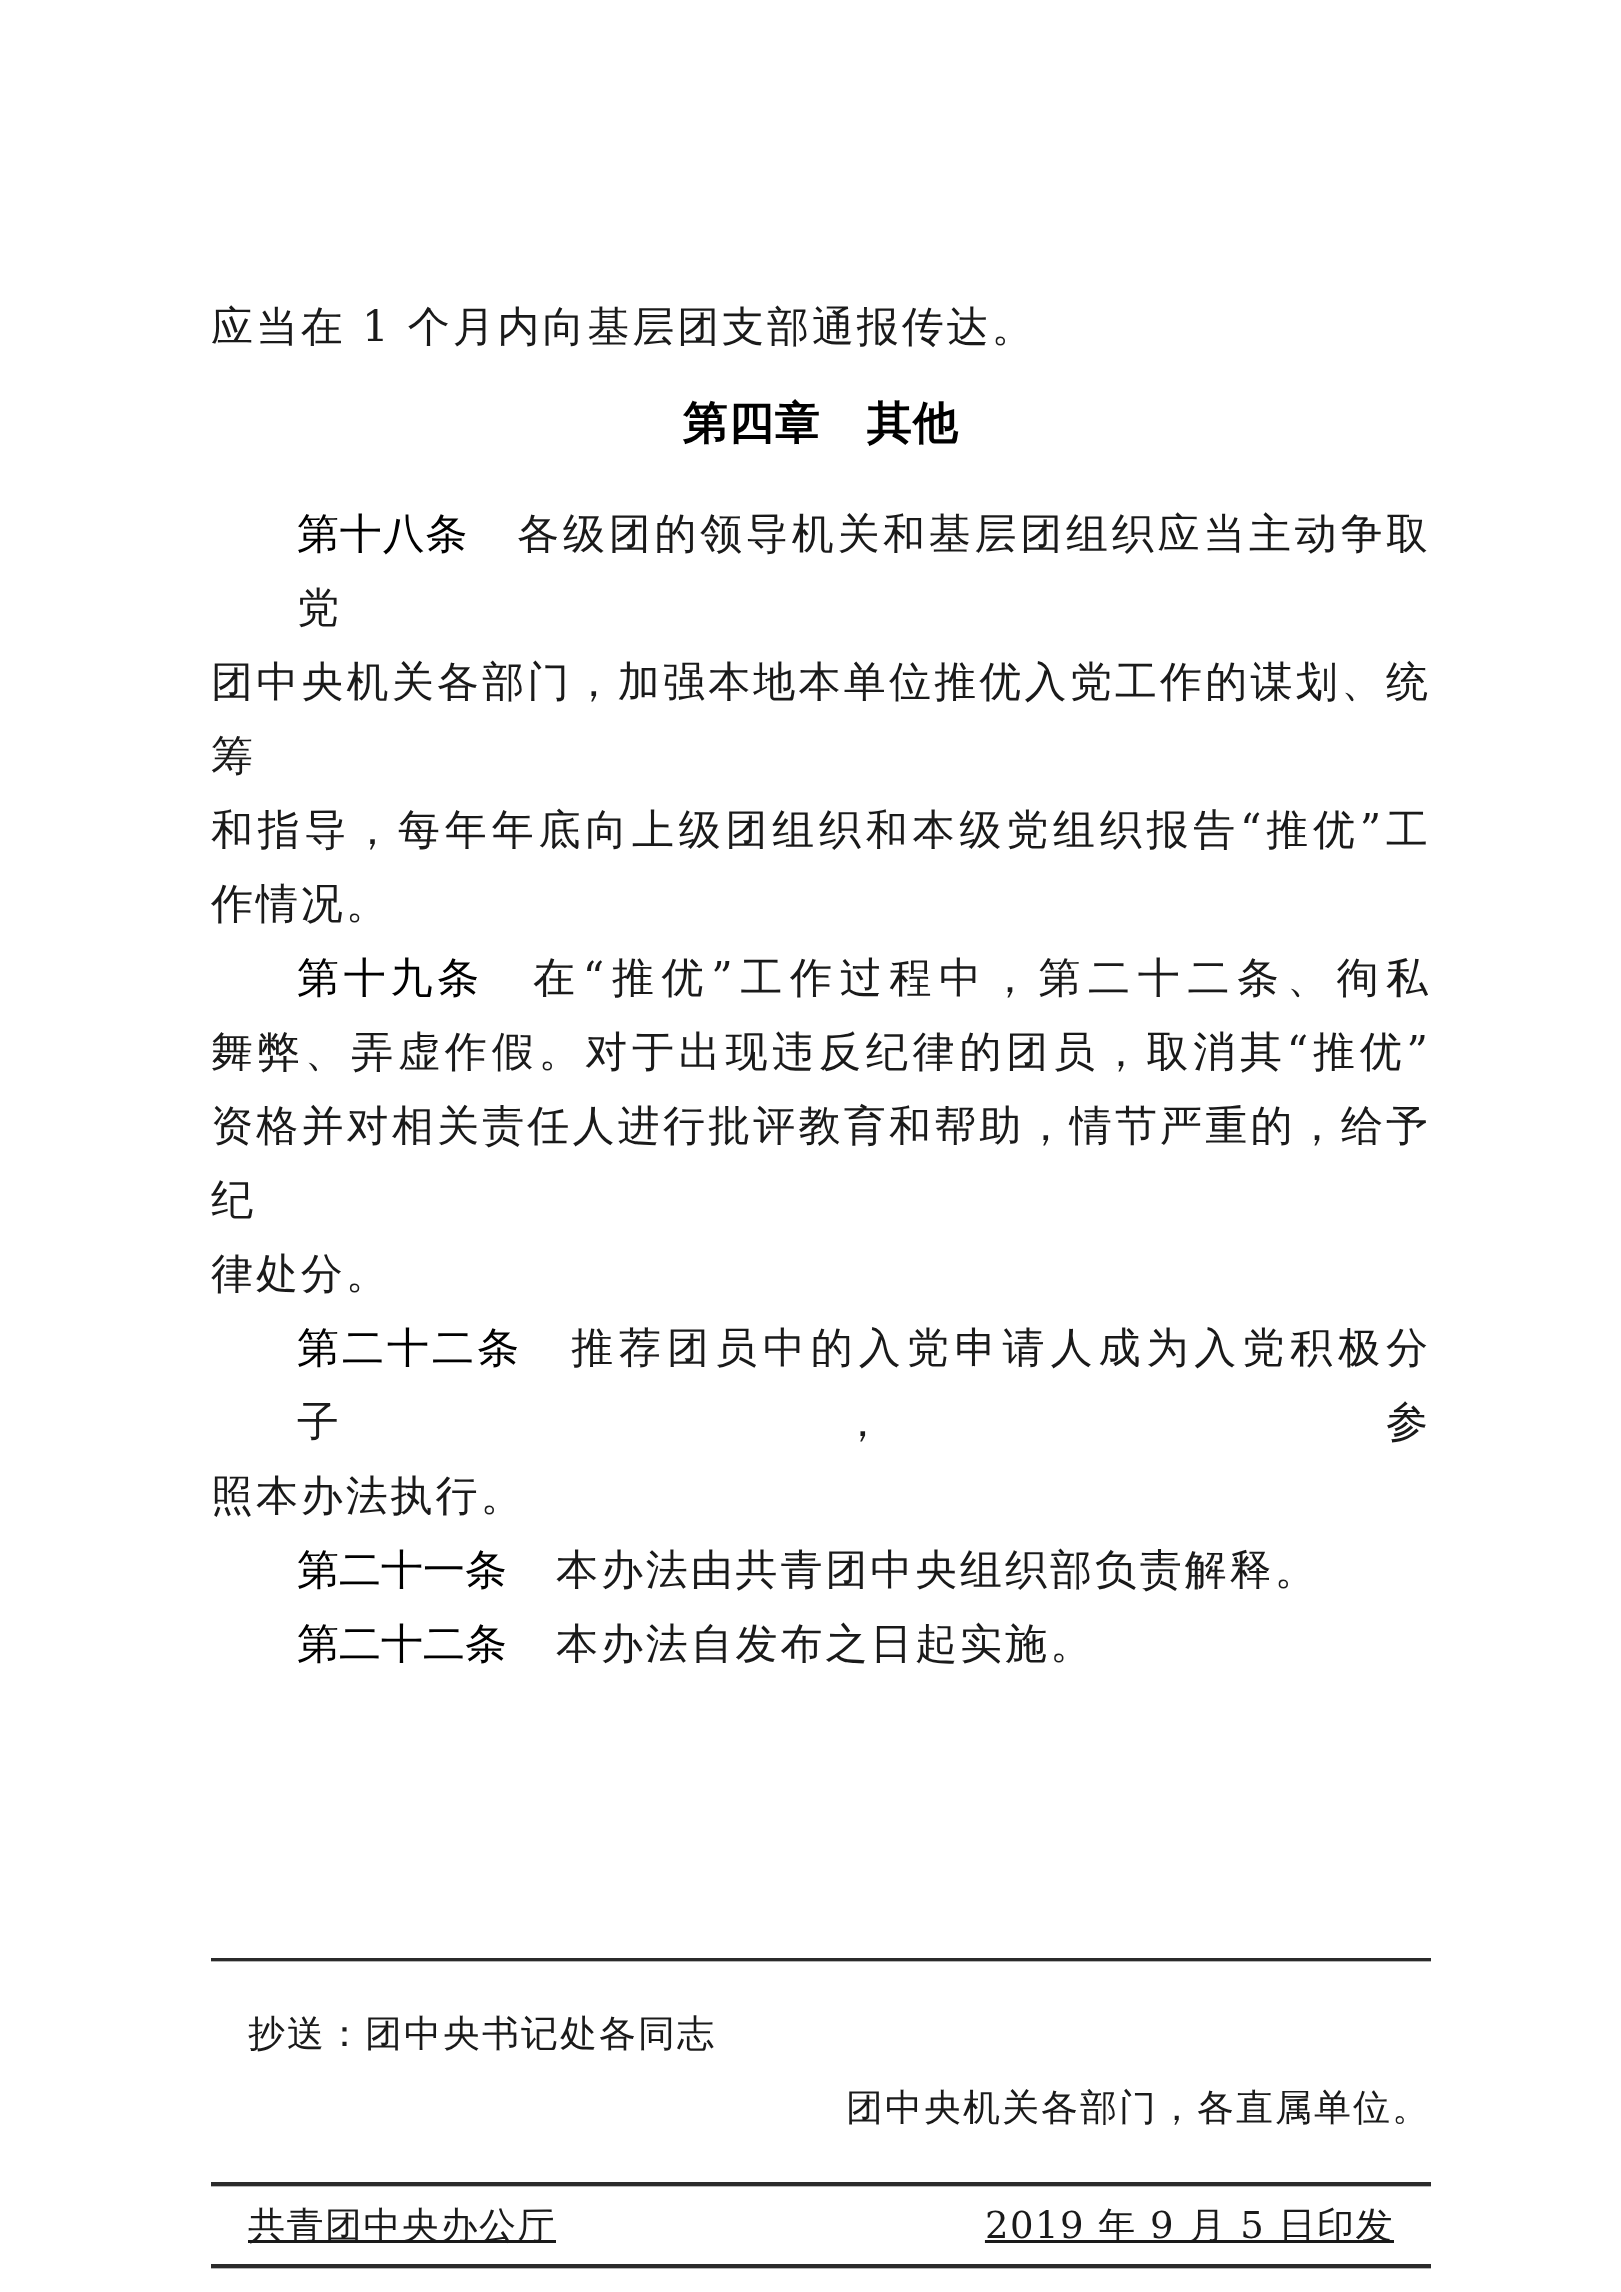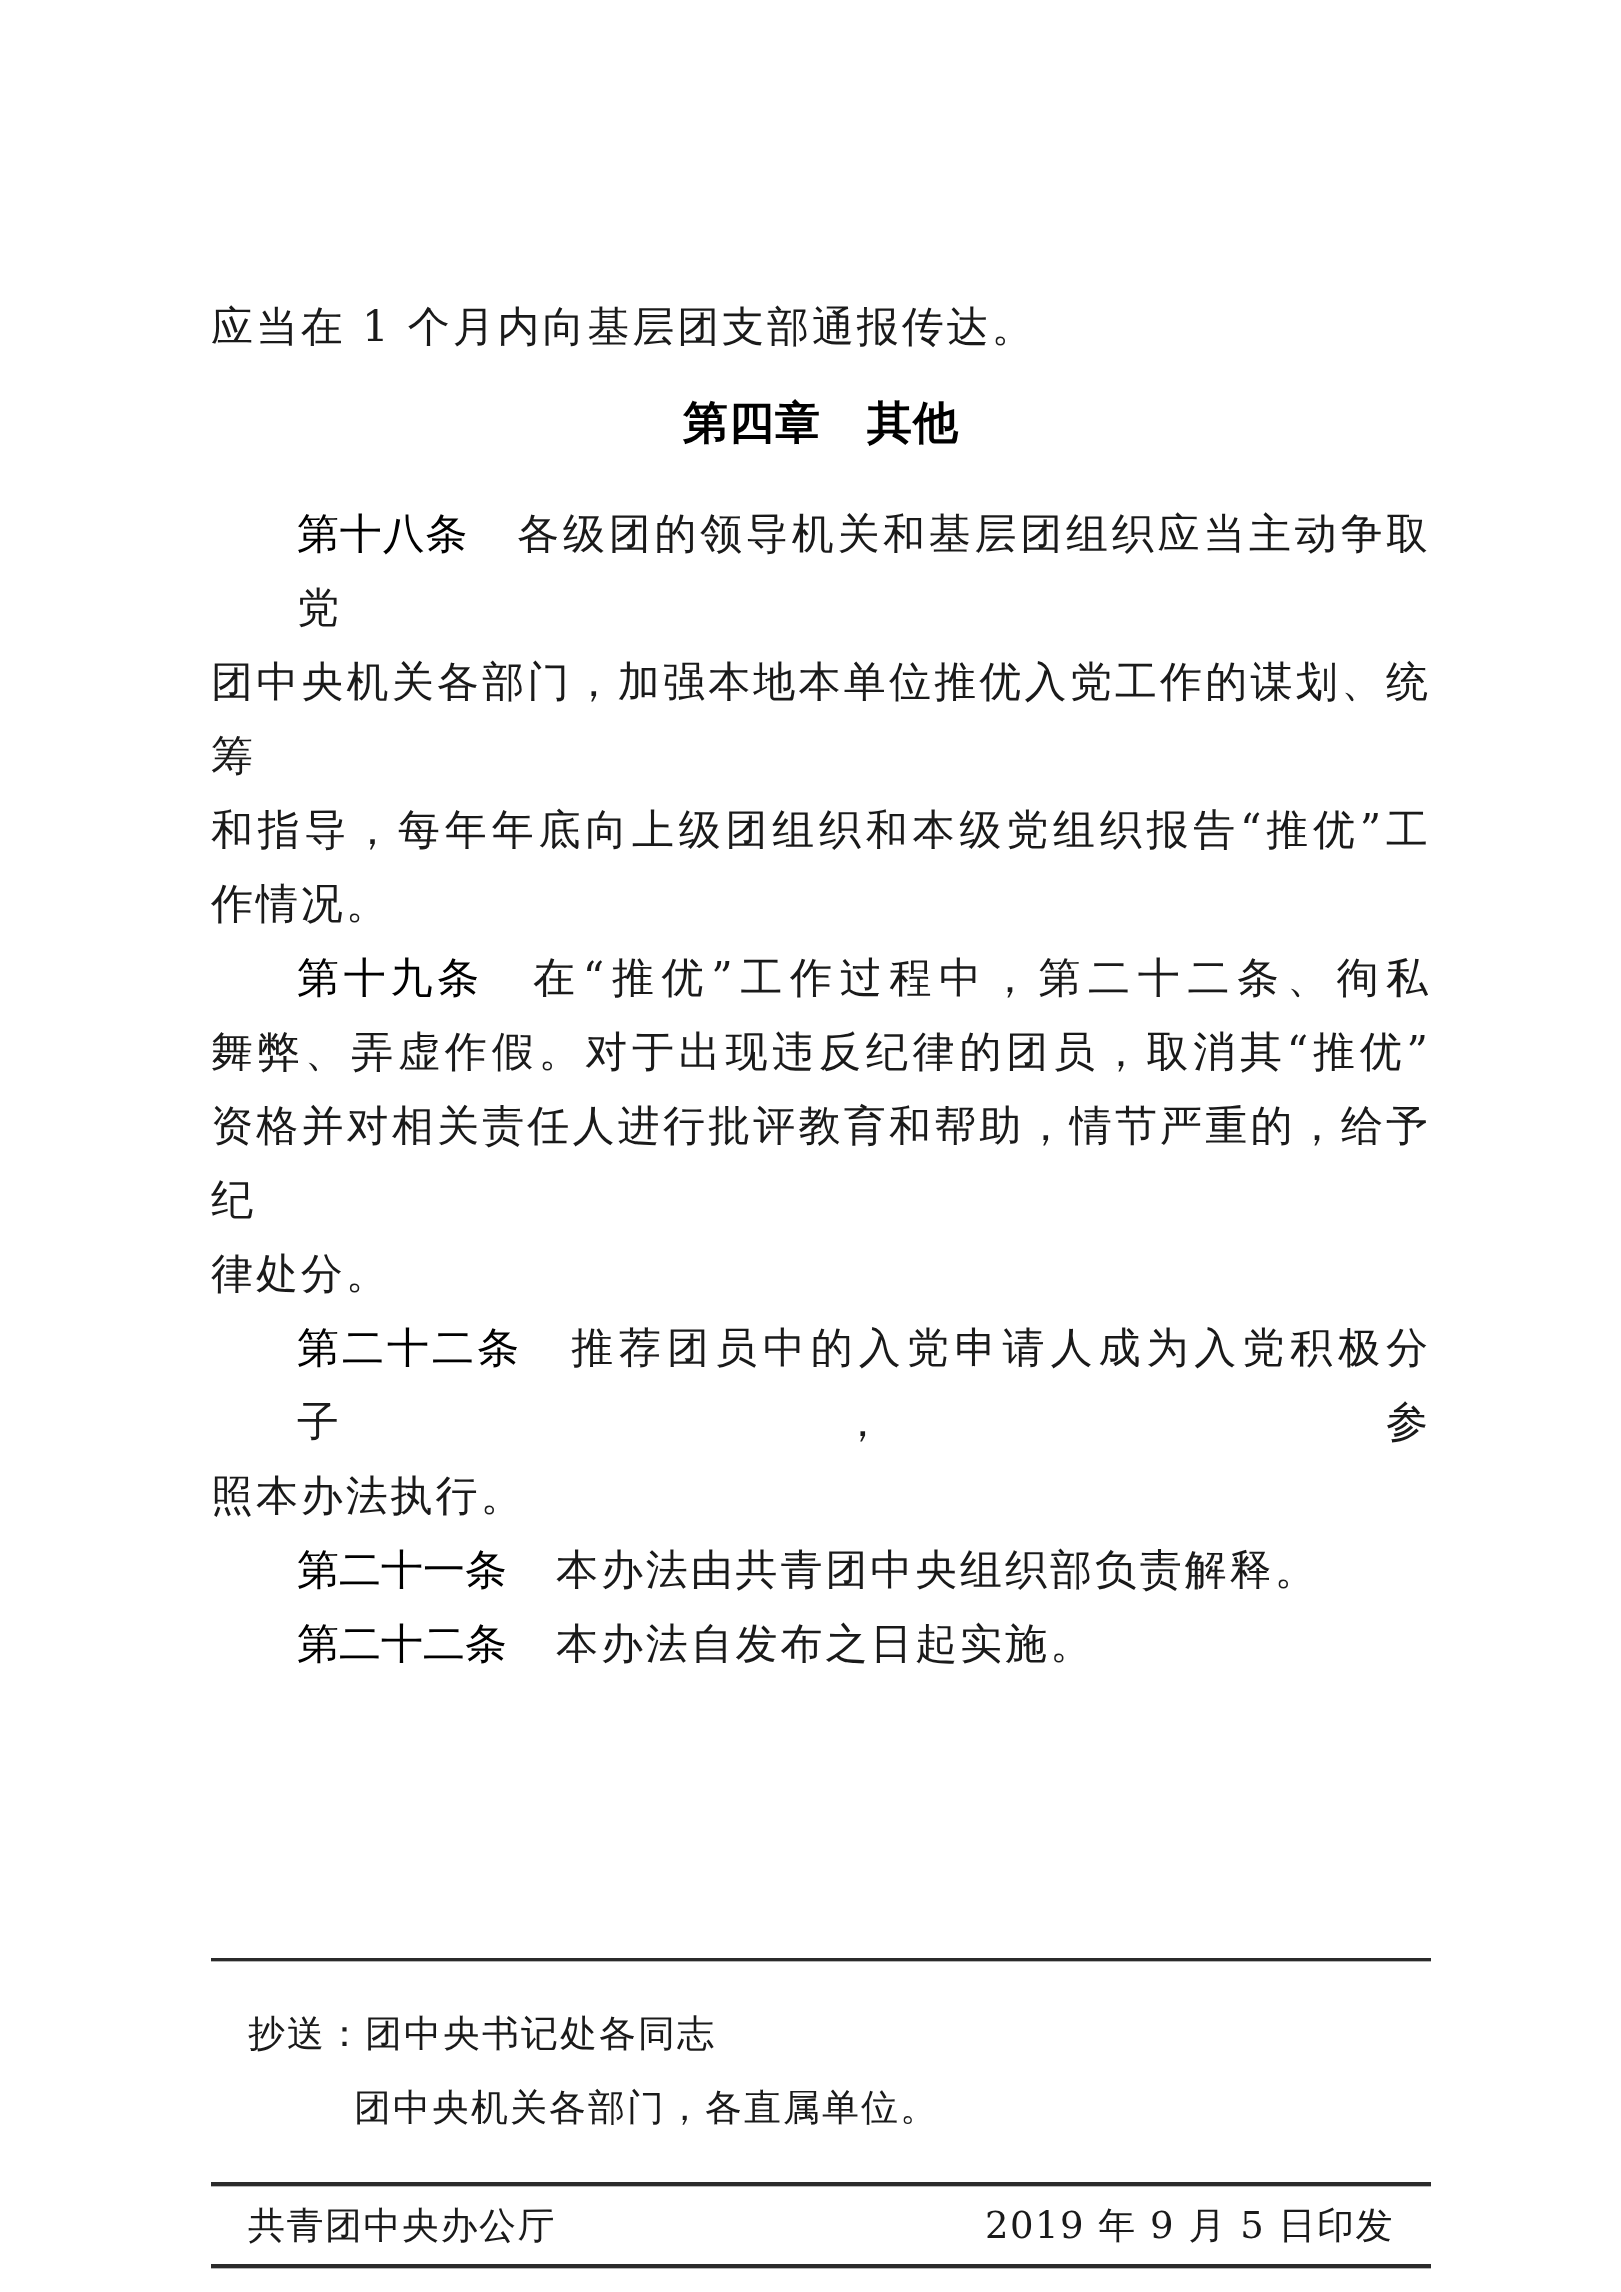--- a/index.html
+++ b/index.html
@@ -54,30 +54,31 @@
   }
   .rule { height: 3.9px; background: #2b2b2b; border-bottom: 1px solid #b5b5b5; }
   .rule1 { margin-top: 277px; }
   .cc-block {
     margin-top: 35px;
     padding-left: 37px;
     font-size: 37px;
     line-height: 74px;
     letter-spacing: 2px;
   }
-  .cc-line2 { margin-left: 106px; }
+  .cc-line2 { margin-left: 106px; text-align: right; }
   .rule2 { margin-top: 37px; }
   .issuer-row {
     height: 77px;
     display: flex;
     justify-content: space-between;
     align-items: center;
     padding: 0 37px;
     font-size: 37px;
     letter-spacing: 1.5px;
+    text-decoration: underline;
   }
   .rule3 { margin-top: 0; }
 </style>
 </head>
 <body>
 
 <div class="page">
   <div class="content">
 
     <div class="bline wrapline cont-line">应当在 1 个月内向基层团支部通报传达。</div>

